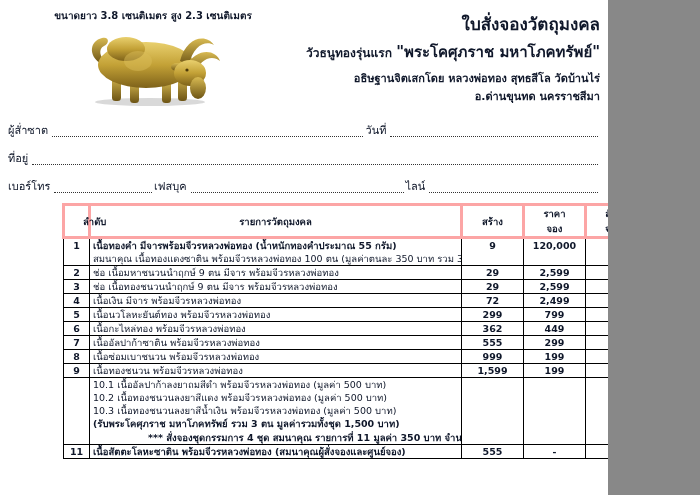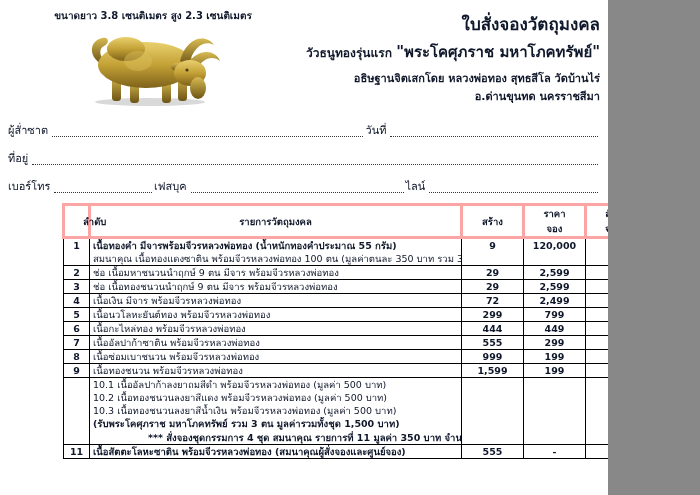--- a/index.html
+++ b/index.html
@@ -172,21 +172,21 @@
           <td class="c0">5</td>
           <td class="c1">เนื้อนวโลหะยันต์ทอง พร้อมจีวรหลวงพ่อทอง</td>
           <td class="c2">299</td>
           <td class="c3">799</td>
           <td class="c4"></td>
           <td class="c5"></td>
         </tr>
         <tr class="sep">
           <td class="c0">6</td>
           <td class="c1">เนื้อกะไหล่ทอง พร้อมจีวรหลวงพ่อทอง</td>
-          <td class="c2">444</td>
+          <td class="c2">362</td>
           <td class="c3">449</td>
           <td class="c4"></td>
           <td class="c5"></td>
         </tr>
         <tr class="sep">
           <td class="c0">7</td>
           <td class="c1">เนื้ออัลปาก้าซาติน พร้อมจีวรหลวงพ่อทอง</td>
           <td class="c2">555</td>
           <td class="c3">299</td>
           <td class="c4"></td>

